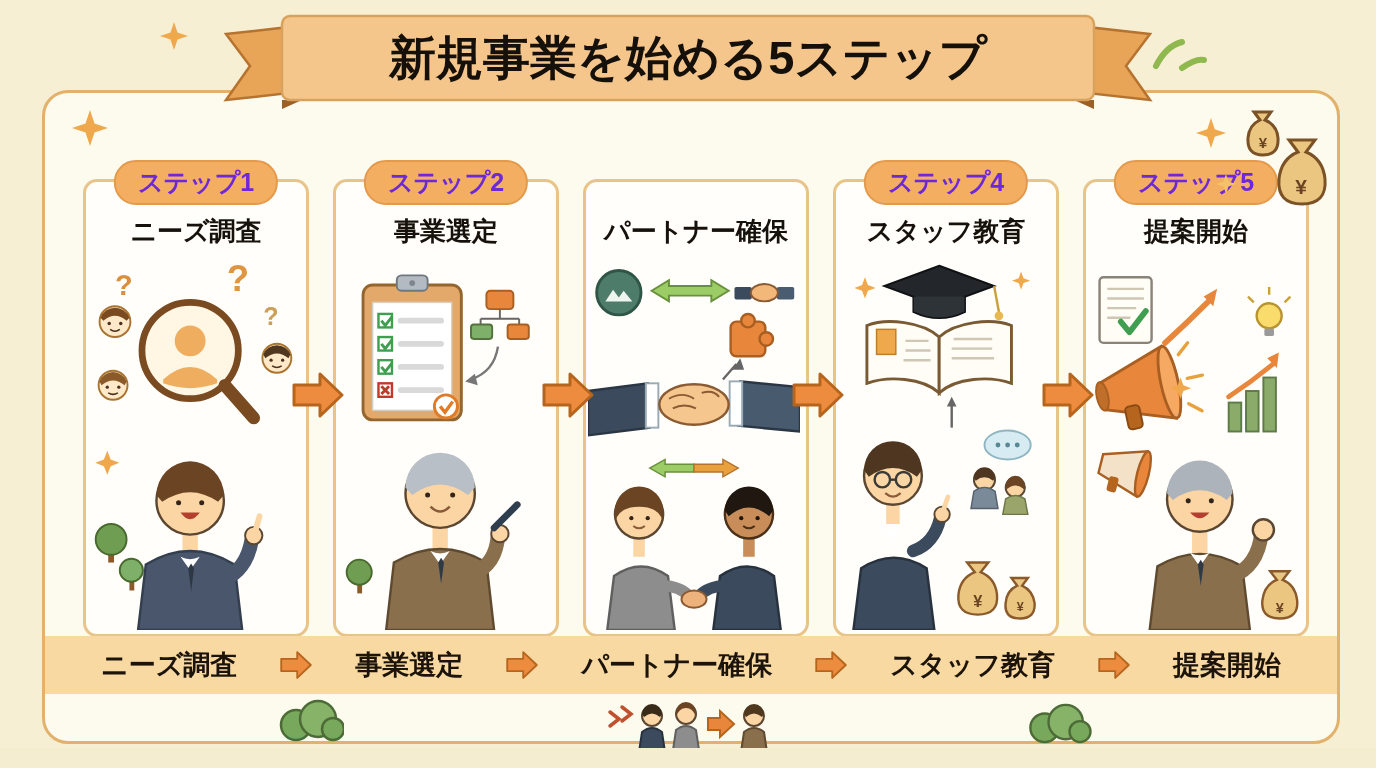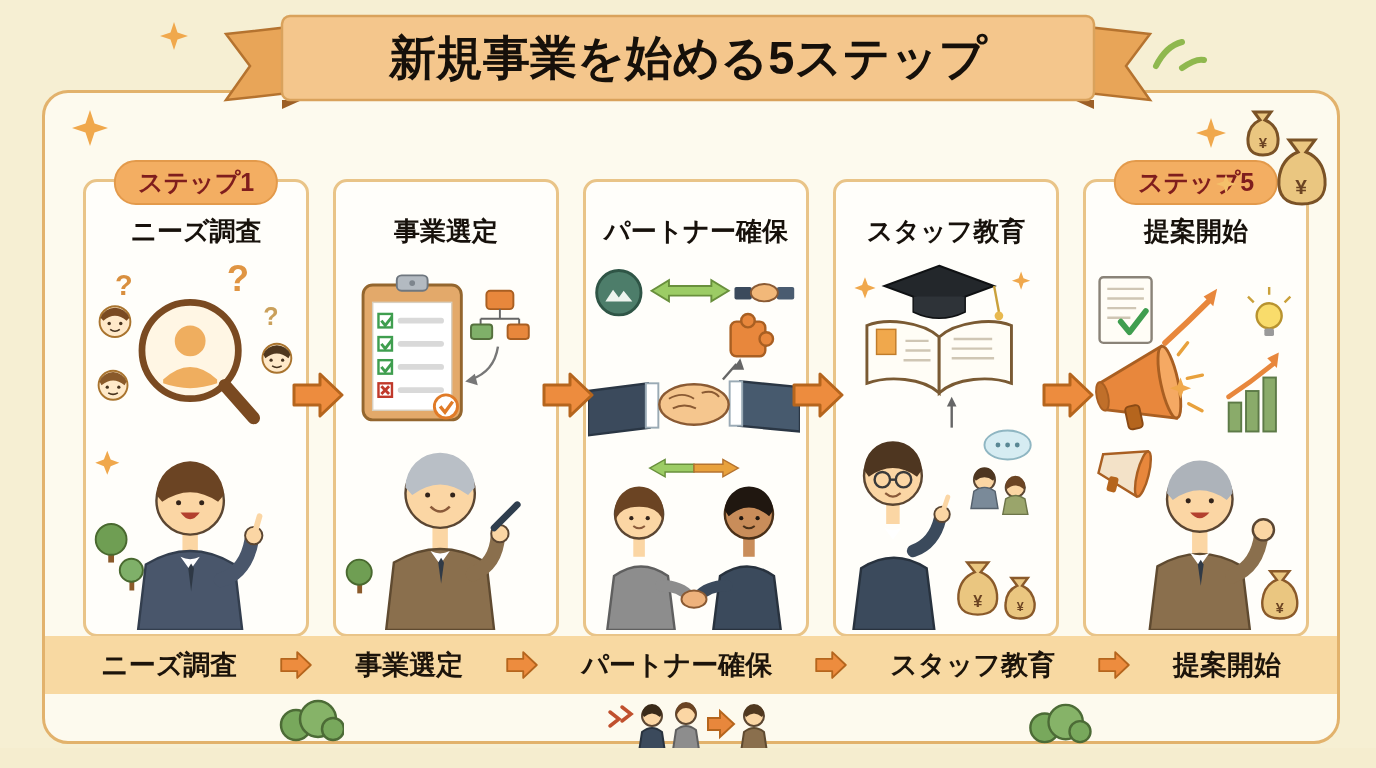--- a/index.html
+++ b/index.html
@@ -7,21 +7,21 @@
   .canvas { position:relative; width:1376px; height:748px; background:#f6efd3; overflow:hidden; }
 
   .panel { position:absolute; left:42px; top:90px; width:1292px; height:648px;
            background:#fdfaee; border:3px solid #e2b26c; border-radius:26px; overflow:hidden; }
 
   .ribbon { position:absolute; left:218px; top:10px; width:940px; height:104px; z-index:6; }
 
   .step-card { position:absolute; top:86px; width:220px; height:452px; background:#fffefa;
                border:3px solid #e9c488; border-radius:14px; }
   .step-card .badge { position:absolute; top:-22px; left:50%; transform:translateX(-50%);
-               background:#f3ae62; color:#7f1d1d; font-weight:bold; font-size:25px;
+               background:#f3ae62; color:#6d28d9; font-weight:bold; font-size:25px;
                padding:4px 22px; border-radius:22px; white-space:nowrap; border:2px solid #e39a4b; }
   .step-card .step-title { margin-top:32px; text-align:center; font-size:26px; font-weight:bold;
                color:#17110b; letter-spacing:0px; white-space:nowrap; }
   .illu { position:absolute; left:2px; right:2px; top:70px; bottom:2px; width:212px; height:378px; }
 
   .big-arrow { position:absolute; top:276px; width:52px; height:52px; z-index:4; }
   .arr1 { left:247px; } .arr2 { left:497px; } .arr3 { left:747px; } .arr4 { left:997px; }
 
   .flow-bar { position:absolute; left:0; right:0; top:543px; height:58px; background:#f8d9a2;
               display:flex; align-items:center; justify-content:space-between; padding:0 56px; }
@@ -157,20 +157,21 @@
           <path d="M96,306 l10,14 10,-14 q-10,5 -20,0 z" fill="#ffffff"></path>
           <path d="M104,318 l3,-5 3,5 -3,24 z" fill="#2e3845"></path>
           <path d="M138,330 q26,-8 32,-42" stroke="#49566b" stroke-width="15" fill="none" stroke-linecap="round"></path>
           <circle cx="172" cy="284" r="9" fill="#fbd6a4" stroke="#5b4632" stroke-width="2"></circle>
           <line x1="174" y1="278" x2="178" y2="264" stroke="#fbd6a4" stroke-width="6" stroke-linecap="round"></line>
         </g>
       </svg>
     </div>
 
     <div class="step-card" style="left:288px;">
+      <div class="badge">ステップ2</div>
       <div class="step-title">事業選定</div>
       <svg class="illu" viewBox="0 0 220 382" preserveAspectRatio="xMidYMax meet">
         <g>
           <rect x="26" y="24" width="102" height="140" rx="10" fill="#e3a96a" stroke="#94662e" stroke-width="3"></rect>
           <rect x="36" y="42" width="82" height="112" fill="#ffffff" stroke="#d8cfc0" stroke-width="1.5"></rect>
           <rect x="61" y="14" width="32" height="16" rx="5" fill="#b3bac1" stroke="#6f777f" stroke-width="2"></rect>
           <circle cx="77" cy="22" r="3" fill="#7d858d"></circle>
           <rect x="42" y="54" width="14" height="14" fill="#fff" stroke="#3f9e4f" stroke-width="2.5"></rect>
           <path d="M45,61 l4,5 7,-9" stroke="#3f9e4f" stroke-width="3" fill="none"></path>
           <rect x="62" y="58" width="48" height="6" rx="3" fill="#d9d9d9"></rect>
@@ -264,20 +265,21 @@
           <circle cx="159" cy="266" r="2.2" fill="#201710"></circle>
             <circle cx="176" cy="266" r="2.2" fill="#201710"></circle>
           <path d="M161,274 q6,5 12,0" stroke="#4a3018" stroke-width="2" fill="none"></path>
           <path d="M144,336 q-20,0 -30,12" stroke="#3b4a5c" stroke-width="12" fill="none" stroke-linecap="round"></path>
           <ellipse cx="110" cy="350" rx="13" ry="9" fill="#eeb27c" stroke="#8a5a33" stroke-width="2"></ellipse>
         </g>
       </svg>
     </div>
 
     <div class="step-card" style="left:788px;">
+      <div class="badge">ステップ4</div>
       <div class="step-title">スタッフ教育</div>
       <svg class="illu" viewBox="0 0 220 382" preserveAspectRatio="xMidYMax meet">
         <g>
           <polygon points="105,4 162,25 105,46 48,25" fill="#23272b" stroke="#0f1113" stroke-width="2"></polygon>
           <path d="M78,36 v16 q27,13 54,0 v-16" fill="#2e3338" stroke="#0f1113" stroke-width="1.5"></path>
           <line x1="162" y1="25" x2="167" y2="52" stroke="#caa13b" stroke-width="2.5"></line>
           <circle cx="167" cy="56" r="4.5" fill="#e8b94f"></circle>
         </g>
         <path d="M28,16 l3,8 8,3 -8,3 -3,8 -3,-8 -8,-3 8,-3 z" fill="#f0a84c"></path>
         <path d="M190,10 l2.5,7 7,2.5 -7,2.5 -2.5,7 -2.5,-7 -7,-2.5 7,-2.5 z" fill="#f0a84c"></path>

